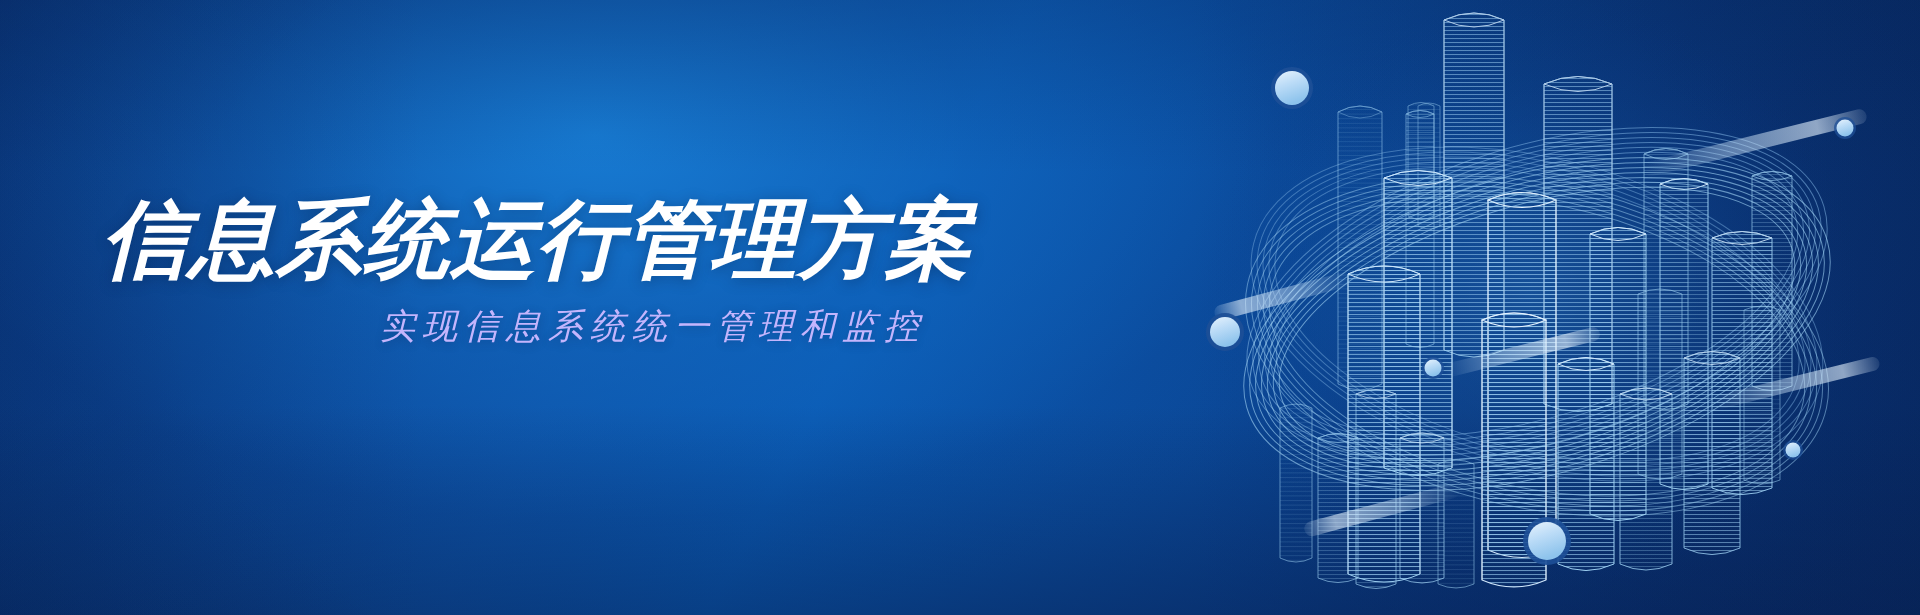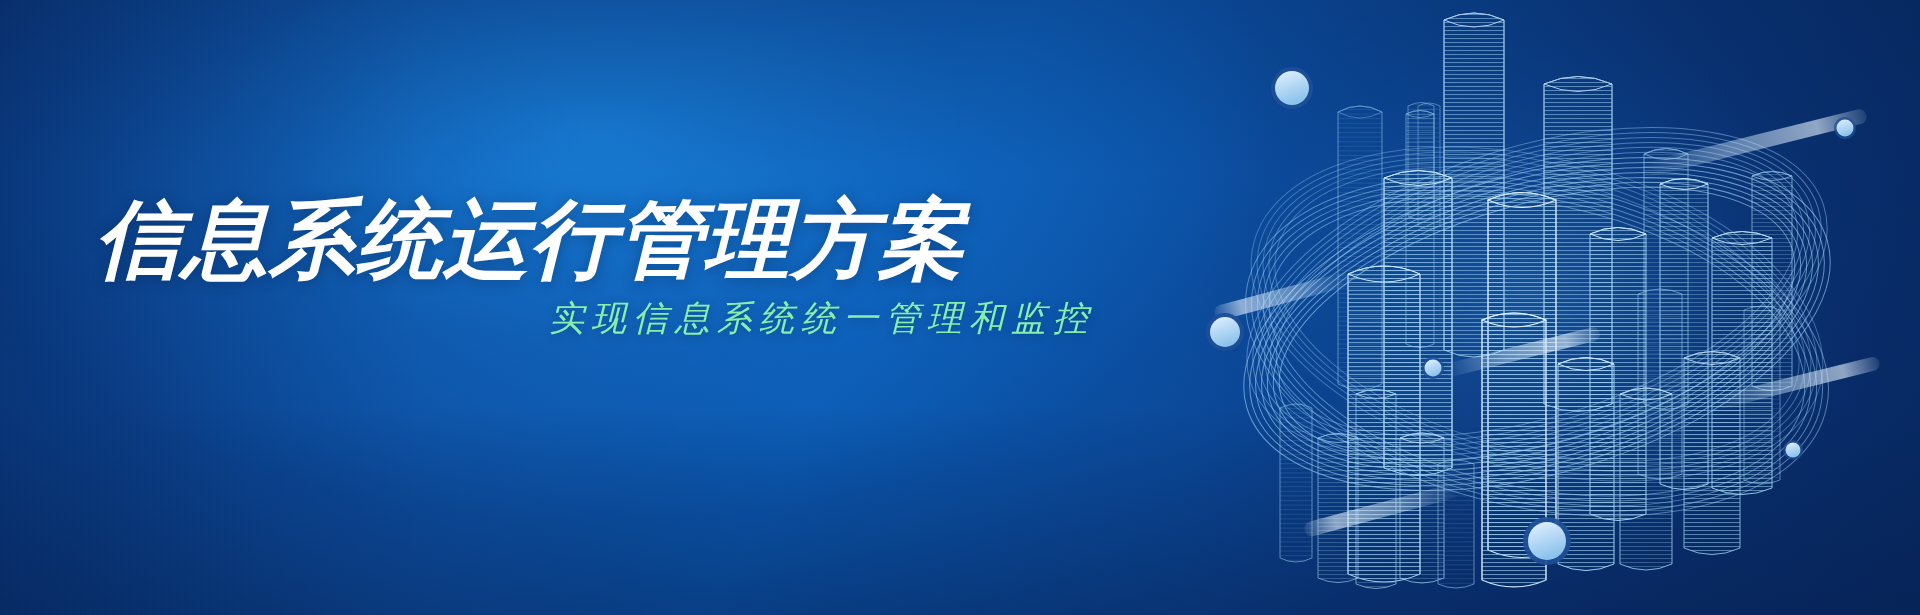--- a/index.html
+++ b/index.html
@@ -42,46 +42,45 @@
     position:absolute; inset:0;
     background:
       radial-gradient(1500px 900px at 50% 48%, rgba(0,0,0,0) 52%, rgba(5,26,66,0.42) 100%),
       linear-gradient(to right, rgba(7,40,95,0.30) 0%, rgba(7,40,95,0) 22%, rgba(7,40,95,0) 62%, rgba(7,36,88,0.45) 100%),
       linear-gradient(to bottom, rgba(8,40,96,0.30) 0%, rgba(0,0,0,0) 28%, rgba(0,0,0,0) 66%, rgba(6,30,78,0.48) 100%);
   }
 
   
   .copy{
     position:absolute;
-    left:95px; top:196px;
+    left:102px; top:196px;
     width:1000px;
     z-index:40;
   }
   .title{
     color:#ffffff;
     font-size:86px;
     line-height:1.0;
     font-weight:700;
     font-style:italic;
     letter-spacing:1px;
     white-space:nowrap;
     text-shadow:0 2px 14px rgba(4,26,62,0.35);
   }
   .subtitle{
-    margin-top:18px;
+    margin-top:26px;
     margin-left:278px;
-    color:#86efac;
+    color:#c4b5fd;
     font-size:35px;
     line-height:1.0;
     font-weight:400;
     font-style:italic;
     letter-spacing:7px;
     white-space:nowrap;
     text-shadow:0 2px 10px rgba(4,26,62,0.30);
-    text-align:right;
   }
 
   
   .art{
     position:absolute;
     right:38px; top:-6px;
     width:690px; height:626px;
     z-index:20;
   }
   .art svg{ display:block; width:100%; height:100%; }

